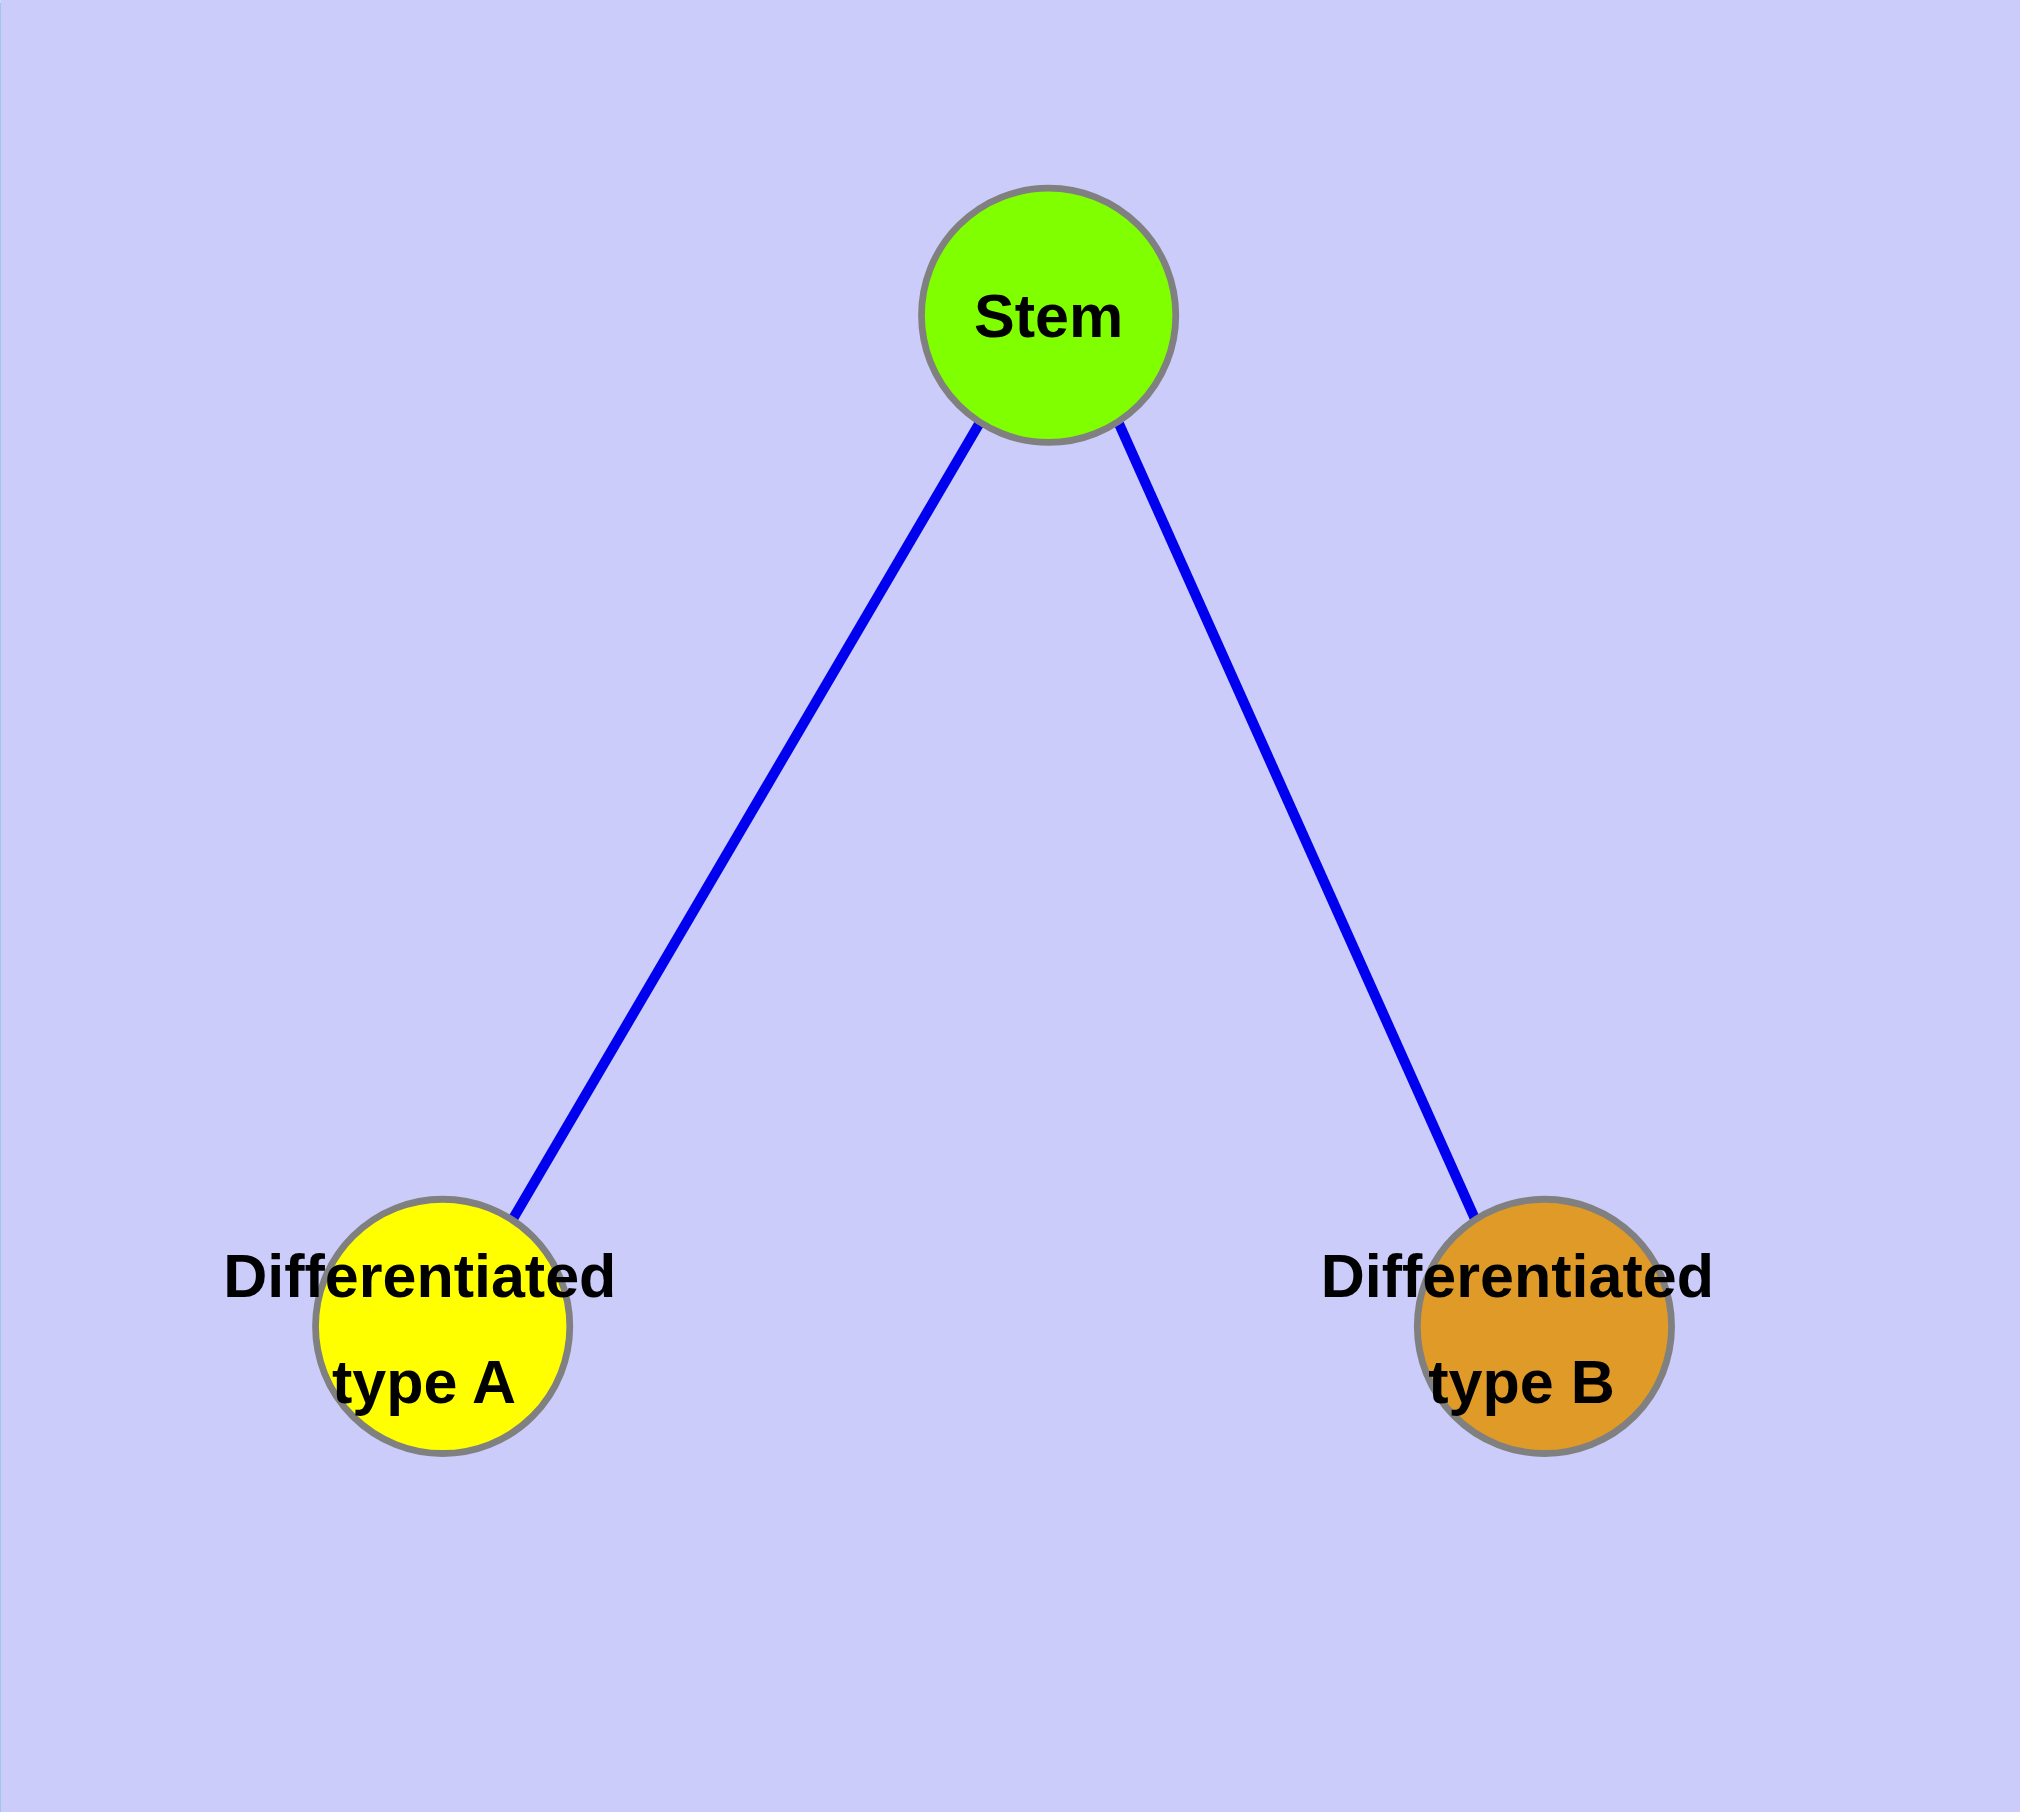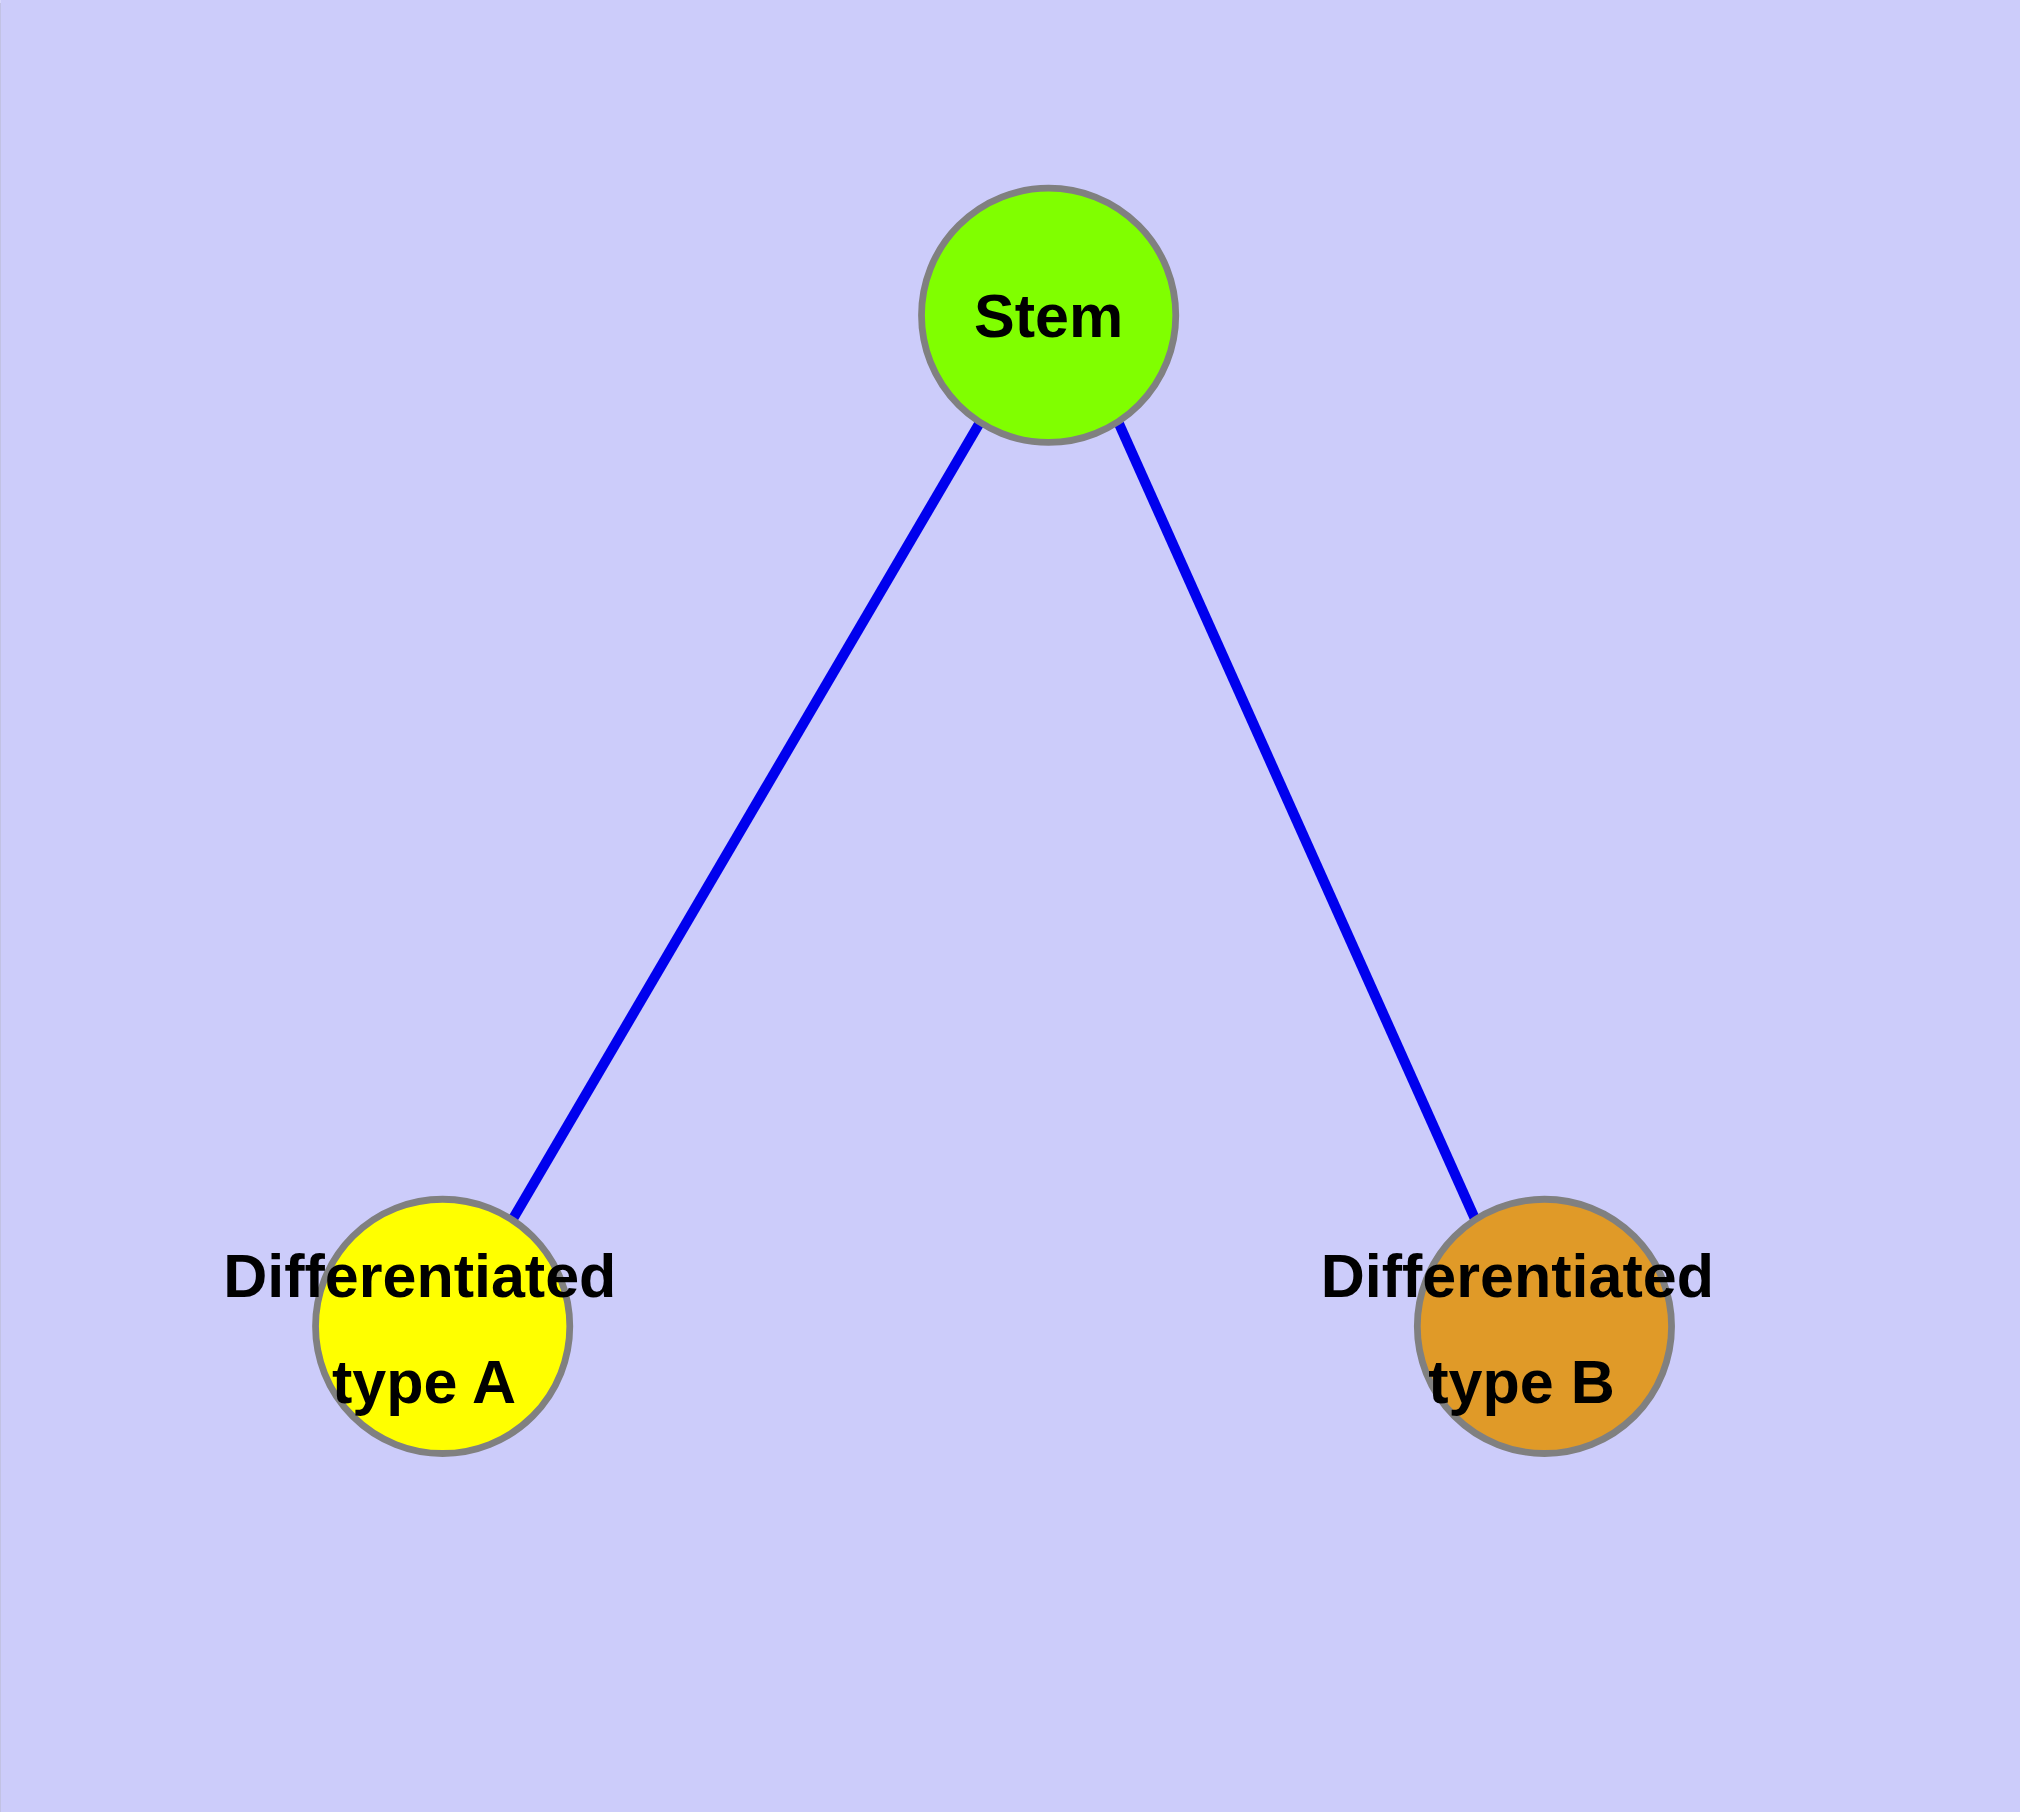--- a/index.html
+++ b/index.html
@@ -6,21 +6,21 @@
   html, body {
     margin: 0;
     padding: 0;
     background: #ffffff;
   }
   #canvas {
     position: relative;
     width: 2021px;
     height: 1812px;
     overflow: hidden;
-    background: #a3a3a3;
+    background: #14b8a6;
     font-family: "Liberation Sans", "DejaVu Sans", sans-serif;
   }
   #graph-svg {
     position: absolute;
     top: 0;
     left: 0;
     width: 2021px;
     height: 1812px;
     display: block;
   }

